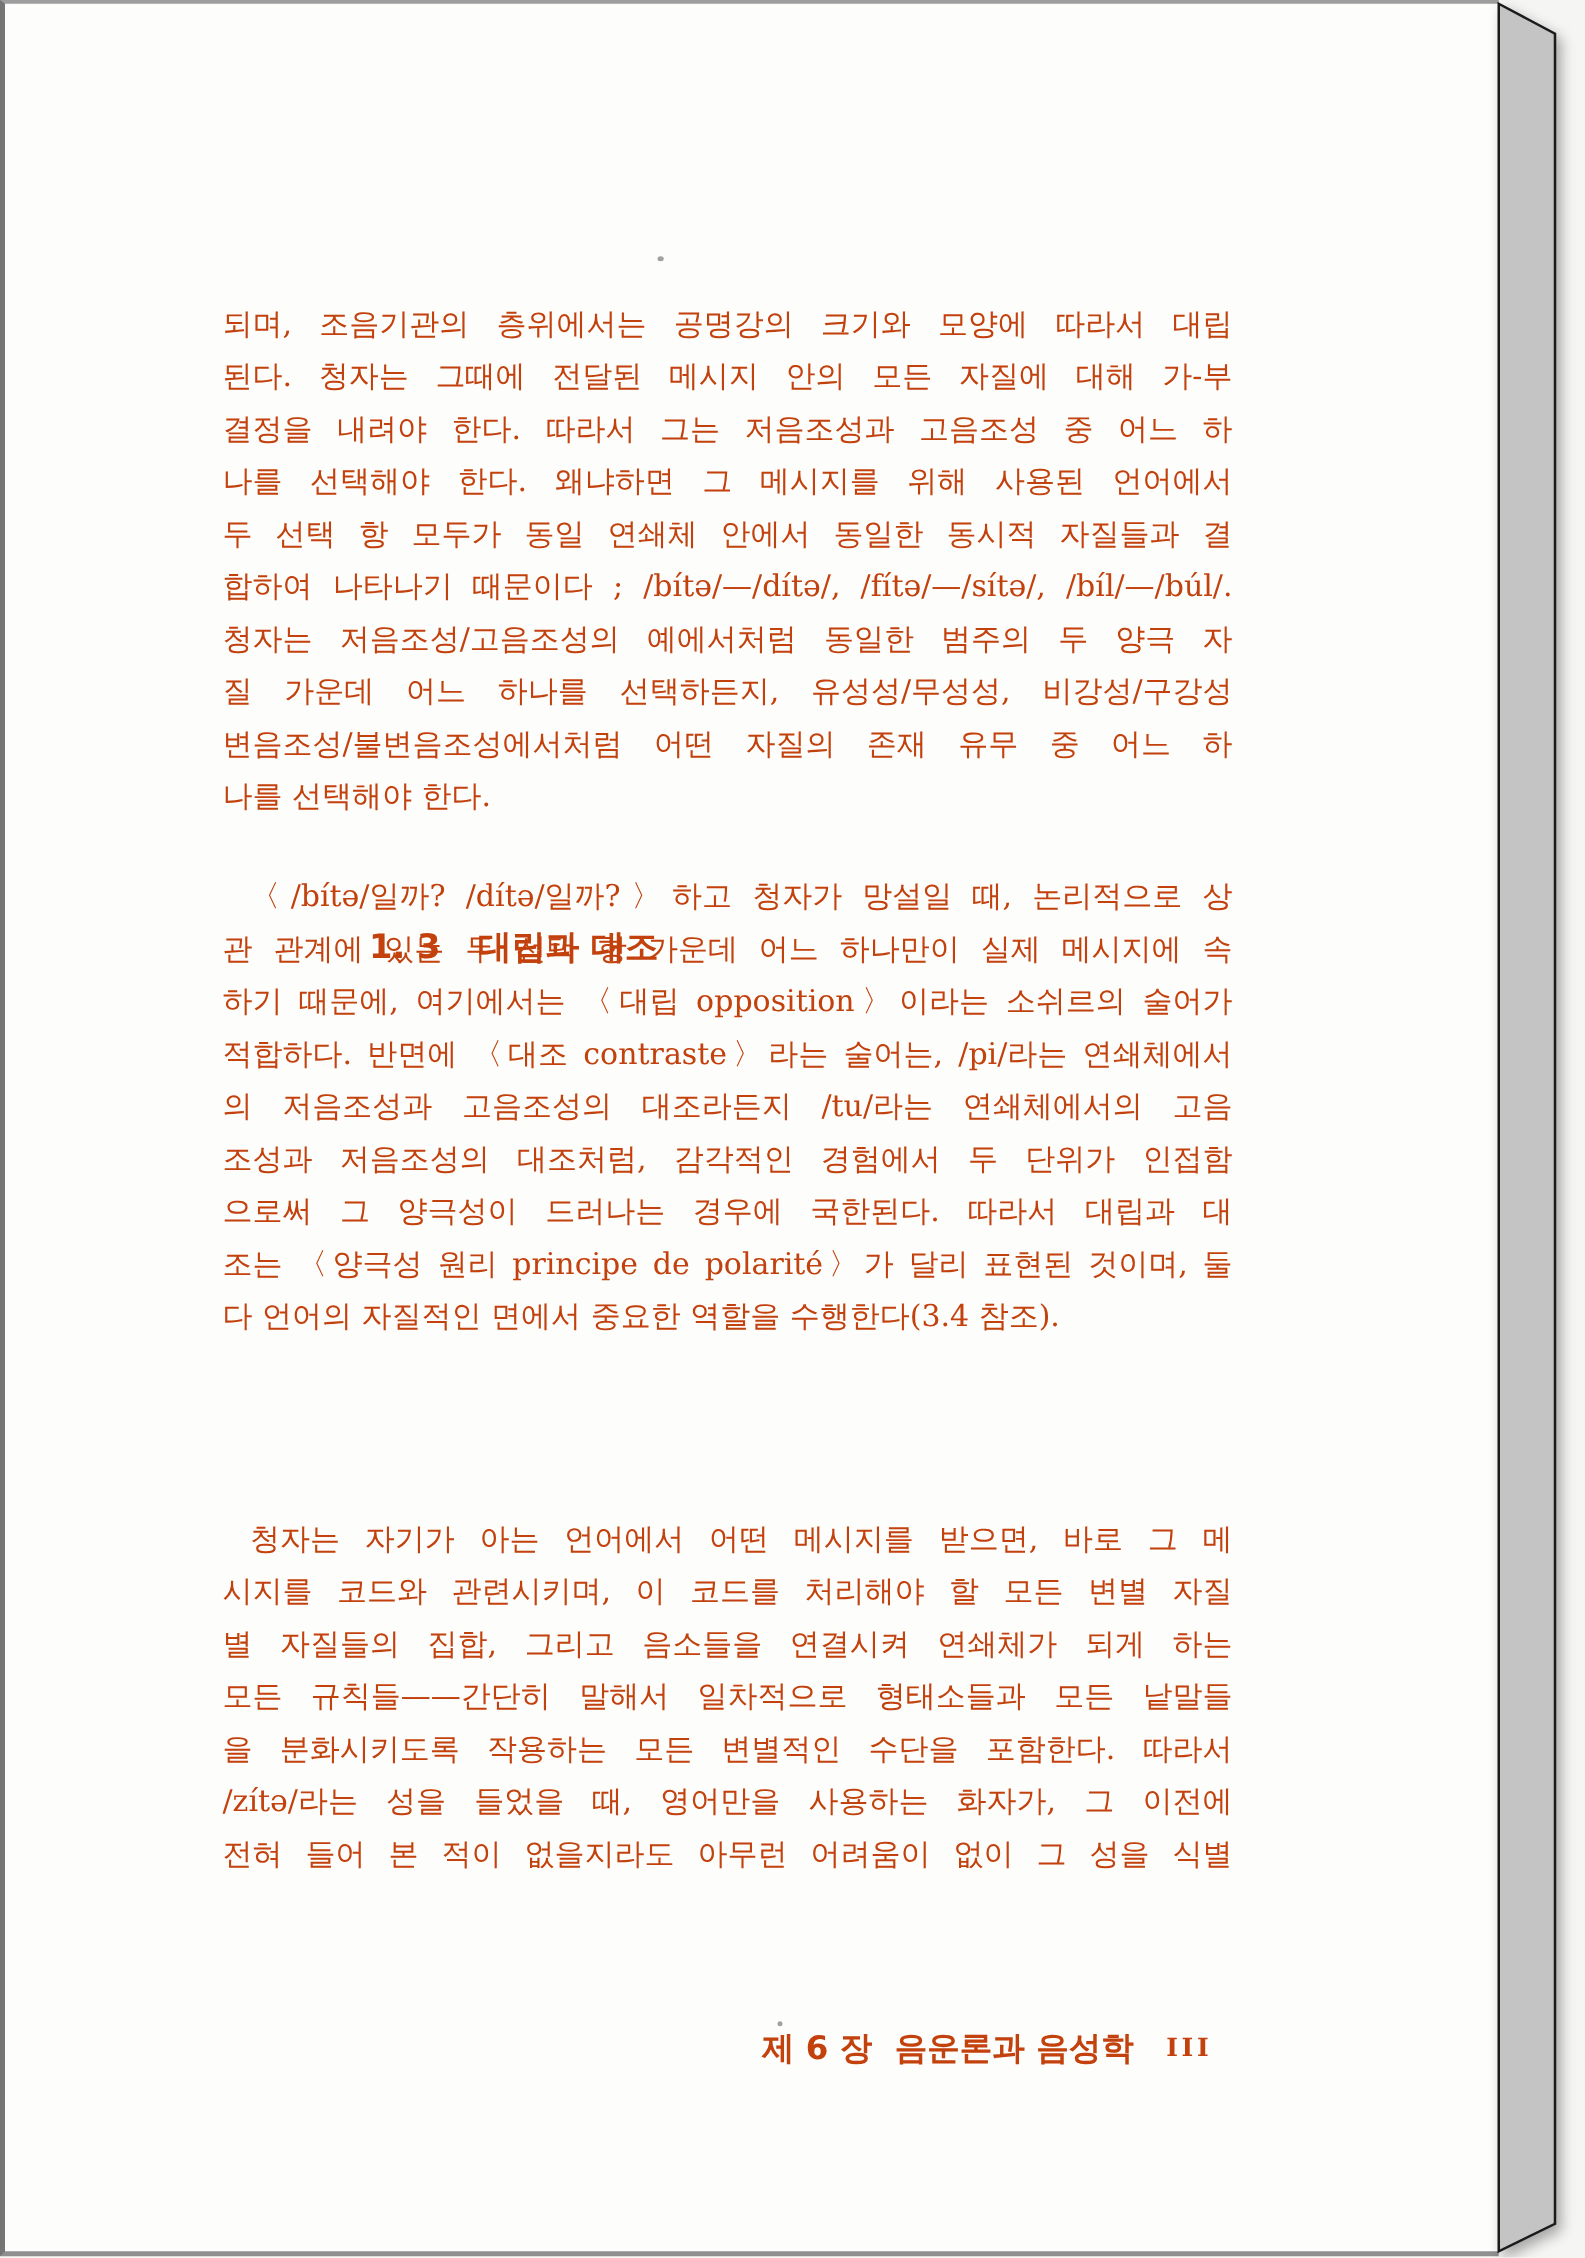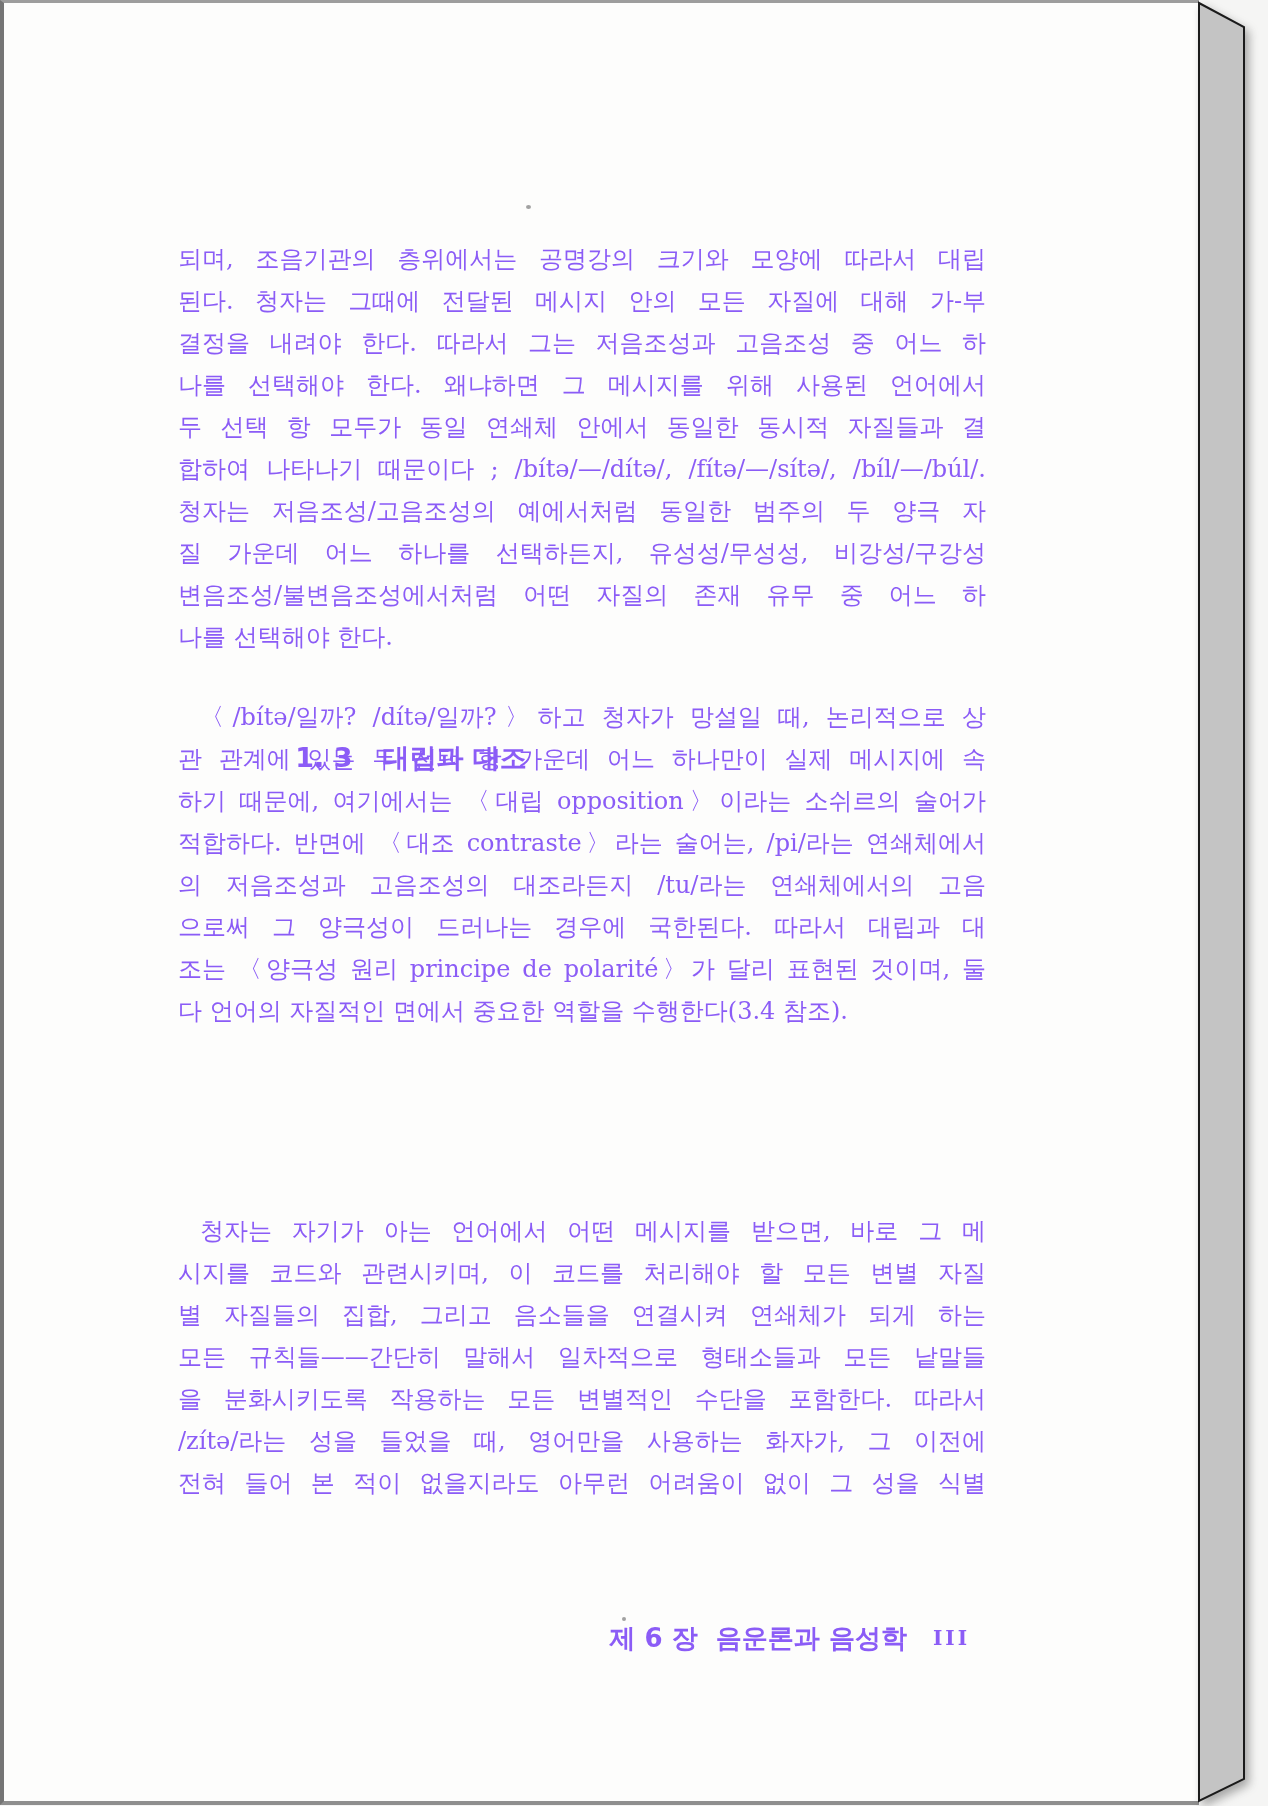--- a/index.html
+++ b/index.html
@@ -28,21 +28,21 @@
     left: 0; top: 0;
     width: 1268px; height: 1806px;
     z-index: 2;
     pointer-events: none;
     filter: drop-shadow(4px 5px 5px rgba(70,70,70,0.45));
   }
   .textblock {
     position: absolute;
     left: 174px; top: 0;
     width: 808px; height: 100%;
-    color: #8b5cf6;
+    color: #c2410c;
   }
   .para {
     position: absolute;
     left: 0; width: 808px;
     font-family: "DejaVu Serif", "Liberation Serif", serif;
     font-size: 24px;
   }
   .line {
     height: 42px;
     line-height: 42px;
@@ -123,20 +123,21 @@
       <div class="heading" id="h13">
         <span class="h-num">1. 3</span><span class="h-title">대립과 대조</span>
       </div>
 
       <div class="para" id="para2">
         <div class="line j ind">〈/bítə/일까?  /dítə/일까?〉하고 청자가 망설일 때, 논리적으로 상</div>
         <div class="line j">관 관계에 있는 두 선택 항 가운데 어느 하나만이 실제 메시지에 속</div>
         <div class="line j">하기 때문에, 여기에서는 〈대립 opposition〉이라는 소쉬르의 술어가</div>
         <div class="line j">적합하다. 반면에 〈대조 contraste〉라는 술어는, /pi/라는 연쇄체에서</div>
         <div class="line j">의 저음조성과 고음조성의 대조라든지 /tu/라는 연쇄체에서의 고음</div>
+        <div class="line j">조성과 저음조성의 대조처럼, 감각적인 경험에서 두 단위가 인접함</div>
         <div class="line j">으로써 그 양극성이 드러나는 경우에 국한된다. 따라서 대립과 대</div>
         <div class="line j">조는 〈양극성 원리 principe de polarité〉가 달리 표현된 것이며, 둘</div>
         <div class="line">다 언어의 자질적인 면에서 중요한 역할을 수행한다(3.4 참조).</div>
       </div>
 
 
       <div class="para" id="para3">
         <div class="line j ind">청자는 자기가 아는 언어에서 어떤 메시지를 받으면, 바로 그 메</div>
         <div class="line j">시지를 코드와 관련시키며, 이 코드를 처리해야 할 모든 변별 자질</div>
         <div class="line j">별 자질들의 집합, 그리고 음소들을 연결시켜 연쇄체가 되게 하는</div>

